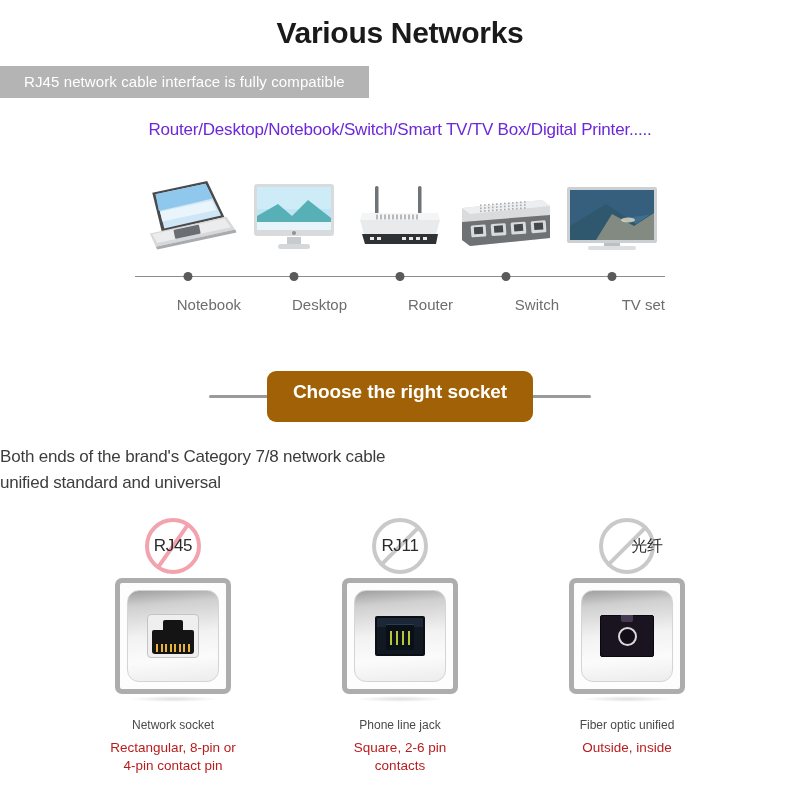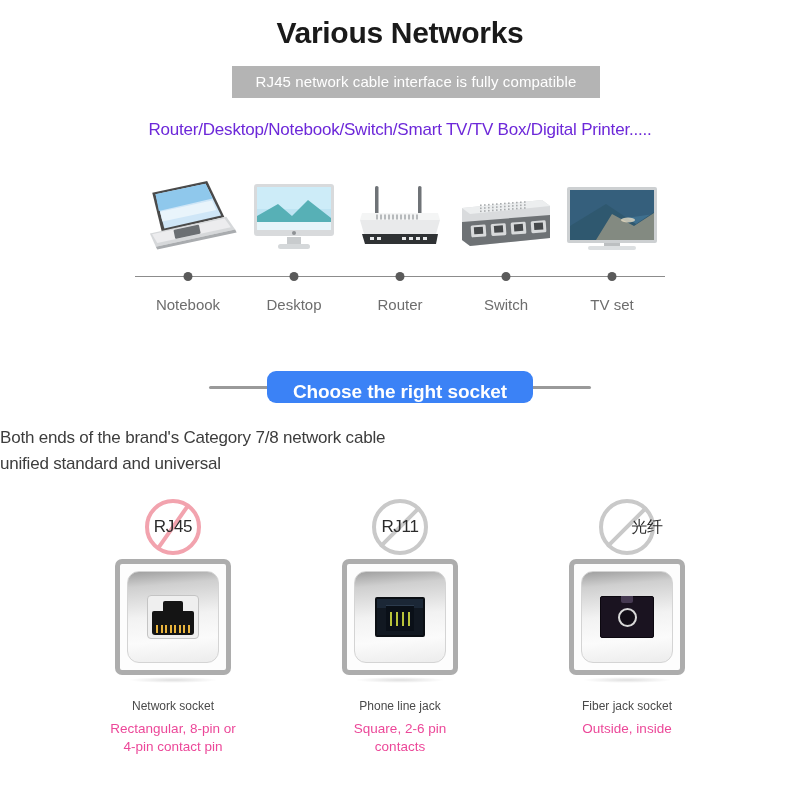--- a/index.html
+++ b/index.html
@@ -13,21 +13,21 @@
 
   
   .main-title {
     text-align: center;
     font-size: 30px;
     font-weight: bold;
     color: #1a1a1a;
     letter-spacing: -0.3px;
     padding-top: 16px;
   }
-  .grey-banner-wrap { display: flex; justify-content: center; margin-top: 16px; padding-left: 32px; }
+  .grey-banner-wrap { display: flex; margin-top: 16px; }
   .grey-banner {
     background: #b4b4b4;
     color: #ffffff;
     font-size: 15px;
     padding: 7px 24px 8px 24px;
     letter-spacing: 0.1px;
     white-space: nowrap;
   }
   .subtitle {
     text-align: center;
@@ -76,41 +76,41 @@
     transform: translateX(-50%);
   }
   .device-labels {
     display: flex;
     justify-content: space-between;
     width: 530px;
     margin: 12px auto 0 auto;
   }
   .device-label {
     width: 106px;
-    text-align: center;
+    text-align: right;
     font-size: 15px;
     color: #6d6d6d;
   }
 
   
   .pill-row {
     display: flex;
     align-items: center;
     justify-content: center;
     margin-top: 58px;
   }
   .pill-rule { width: 58px; height: 3px; background: #9a9a9a; }
   .pill-rule.left { border-radius: 2px 0 0 2px; }
   .pill-rule.right { border-radius: 0 2px 2px 0; }
   .dark-pill {
-    background: #3b82f6;
+    background: #a16207;
     color: #ffffff;
     font-size: 19px;
     font-weight: bold;
-    padding: 10px 26px 0 26px;
+    padding: 10px 26px 19px 26px;
     border-radius: 9px;
     white-space: nowrap;
     letter-spacing: -0.1px;
   }
   .para {
     text-align: left;
     font-size: 17px;
     line-height: 26px;
     color: #3d3d3d;
     margin-top: 22px;
@@ -265,21 +265,21 @@
   }
 
   .socket-title {
     font-size: 12px;
     color: #4a4a4a;
     margin-top: 24px;
     text-align: center;
   }
   .socket-desc {
     font-size: 13.5px;
-    color: #ec4899;
+    color: #b91c1c;
     margin-top: 7px;
     text-align: center;
     line-height: 18px;
   }
 
   
   .art { display: block; }
 </style>
 </head>
 <body>
@@ -523,21 +523,21 @@
         <span class="badge-text cn">光纤</span>
       </div>
       <div class="faceplate">
         <div class="plate-inner">
           <div class="port-fiber">
             <div class="fiber-notch"></div>
             <div class="fiber-ring"></div>
           </div>
         </div>
       </div>
-      <div class="socket-title">Fiber jack socket</div>
+      <div class="socket-title">Fiber optic unified</div>
       <div class="socket-desc">
         <div>Outside, inside</div>
       </div>
     </div>
 
   </div>
 
 </div>
 
 </body></html>

